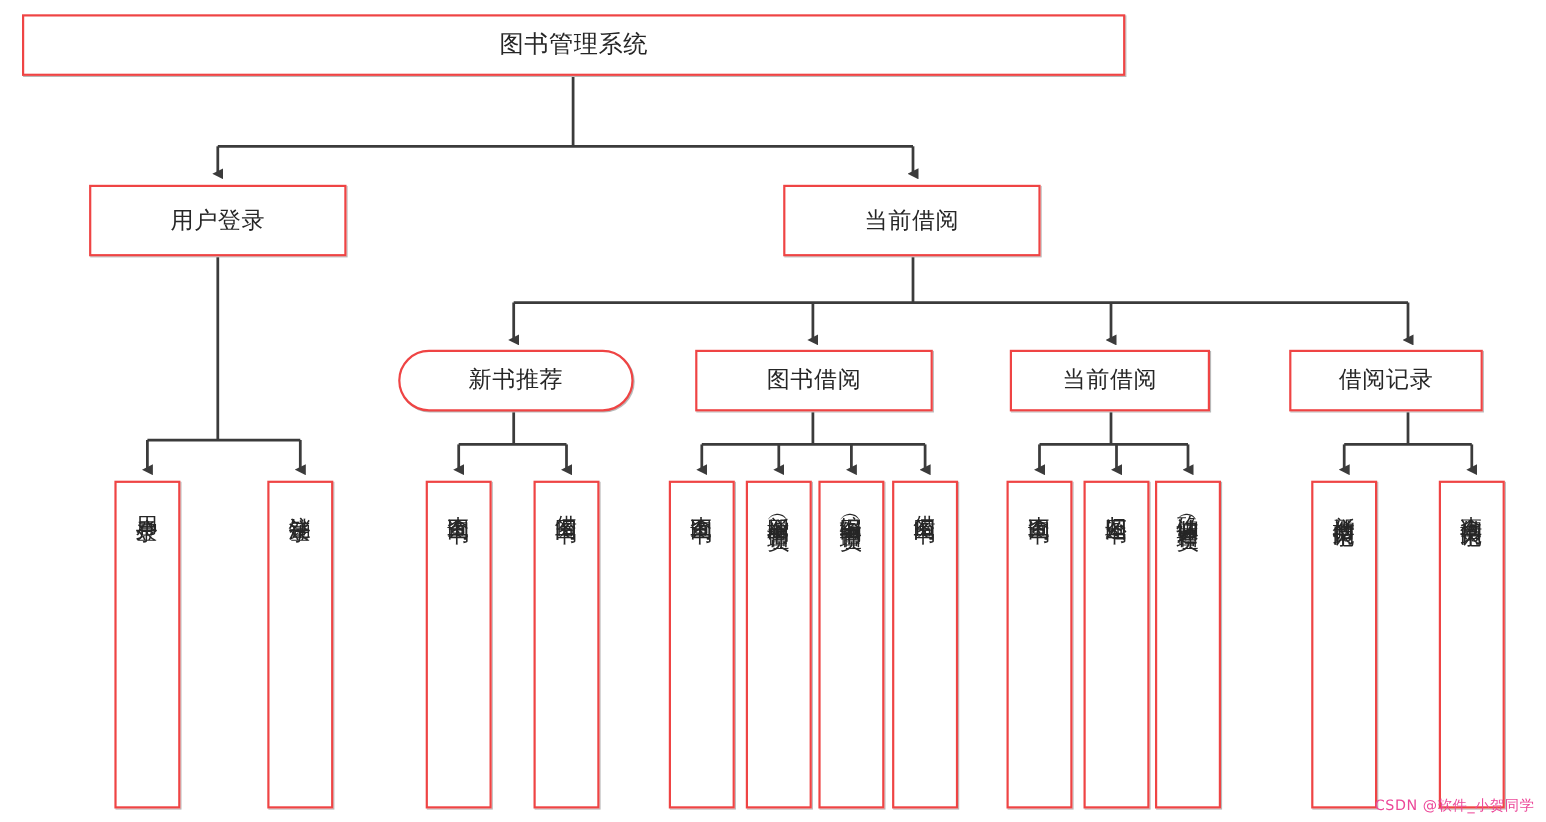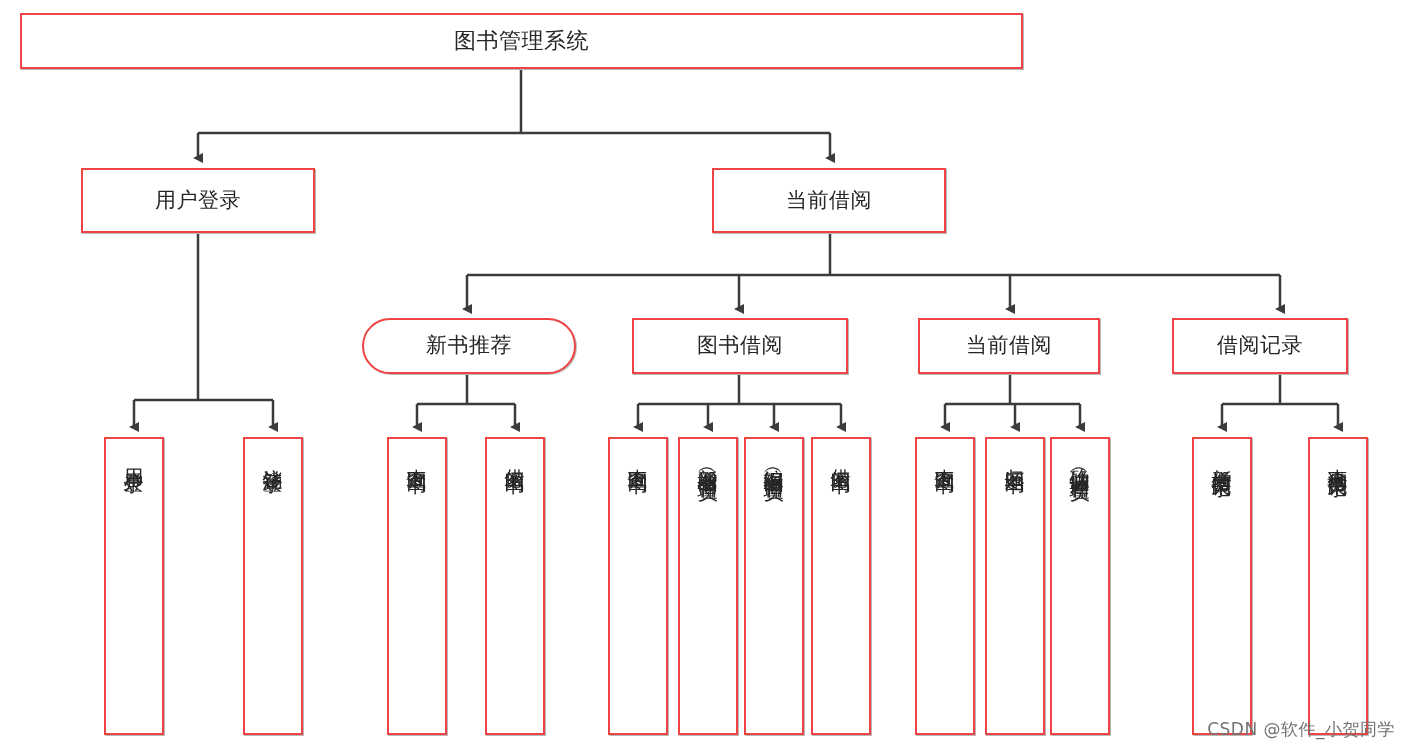--- a/index.html
+++ b/index.html
@@ -58,22 +58,22 @@
     -webkit-text-orientation: upright;
     font-size: 20px;
     line-height: 1.0;
     letter-spacing: 2px;
     white-space: nowrap;
   }
   #watermark {
     position: absolute;
     right: 10px;
     bottom: 6px;
-    font-size: 17px;
-    color: #737373;
+    font-size: 13px;
+    color: #ec4899;
     letter-spacing: 0.5px;
     z-index: 5;
     white-space: nowrap;
     font-family: "DejaVu Sans", "Liberation Sans", sans-serif;
     text-align: center;
   }
 </style>
 </head>
 <body>
 

